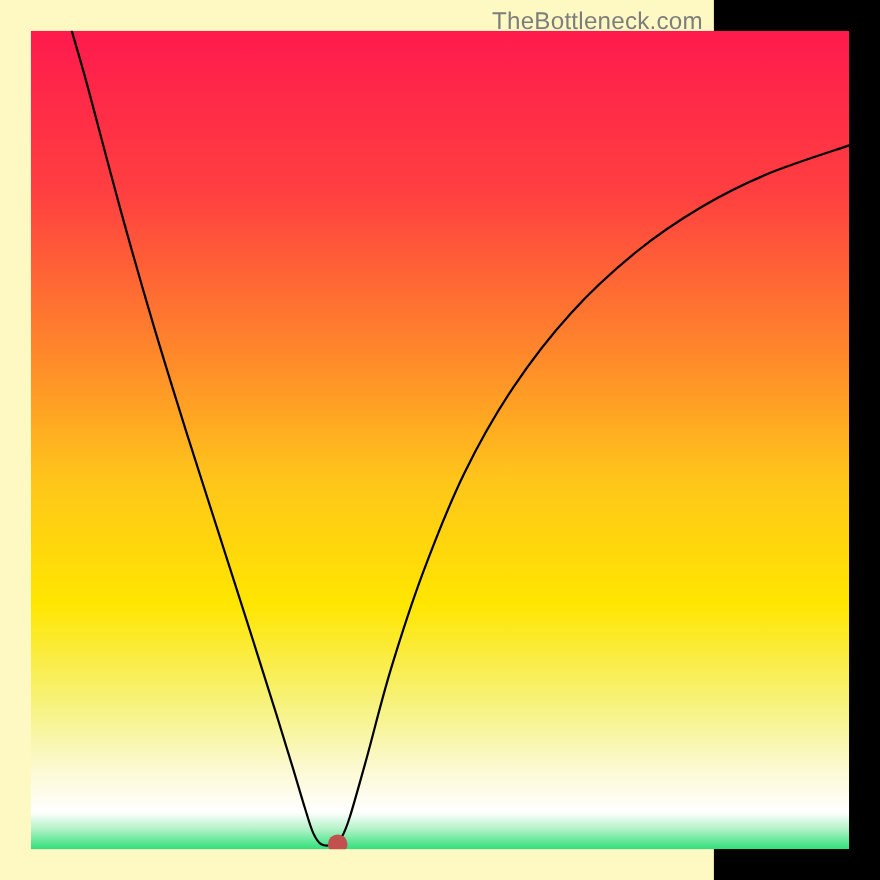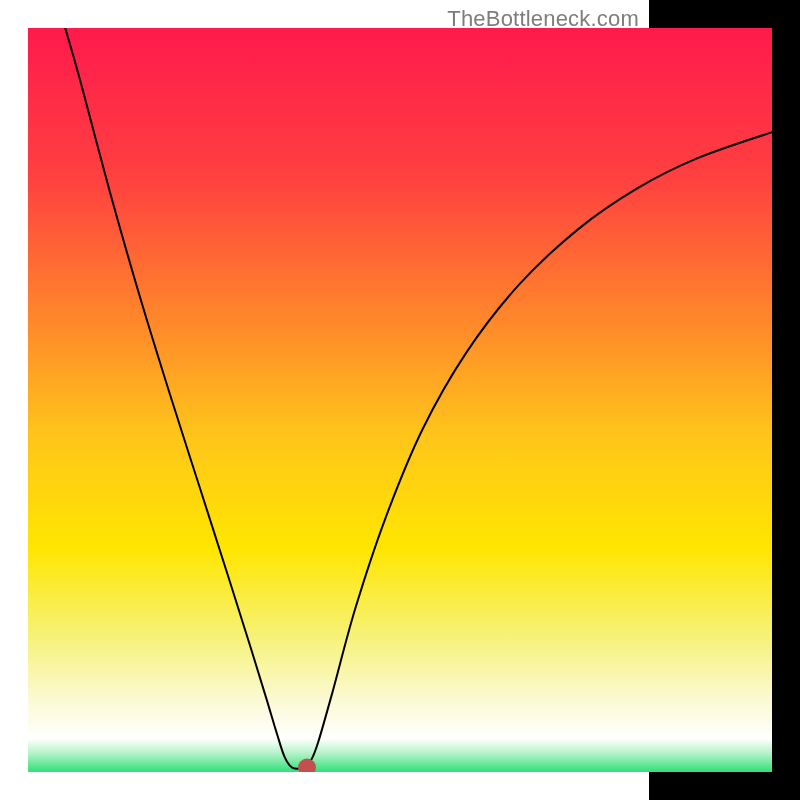--- a/index.html
+++ b/index.html
@@ -10,21 +10,21 @@
     overflow: hidden;
     background: #000;
     font-family: Arial, Helvetica, sans-serif;
   }
   .frame {
     position: absolute;
     left: 0;
     top: 0;
     width: 649px;
     height: 800px;
-    background: #ffffff;
+    background: #fef9c3;
   }
   .plot {
     position: absolute;
     left: 28px;
     top: 28px;
     width: 744px;
     height: 744px;
   }
   .watermark {
     position: absolute;

